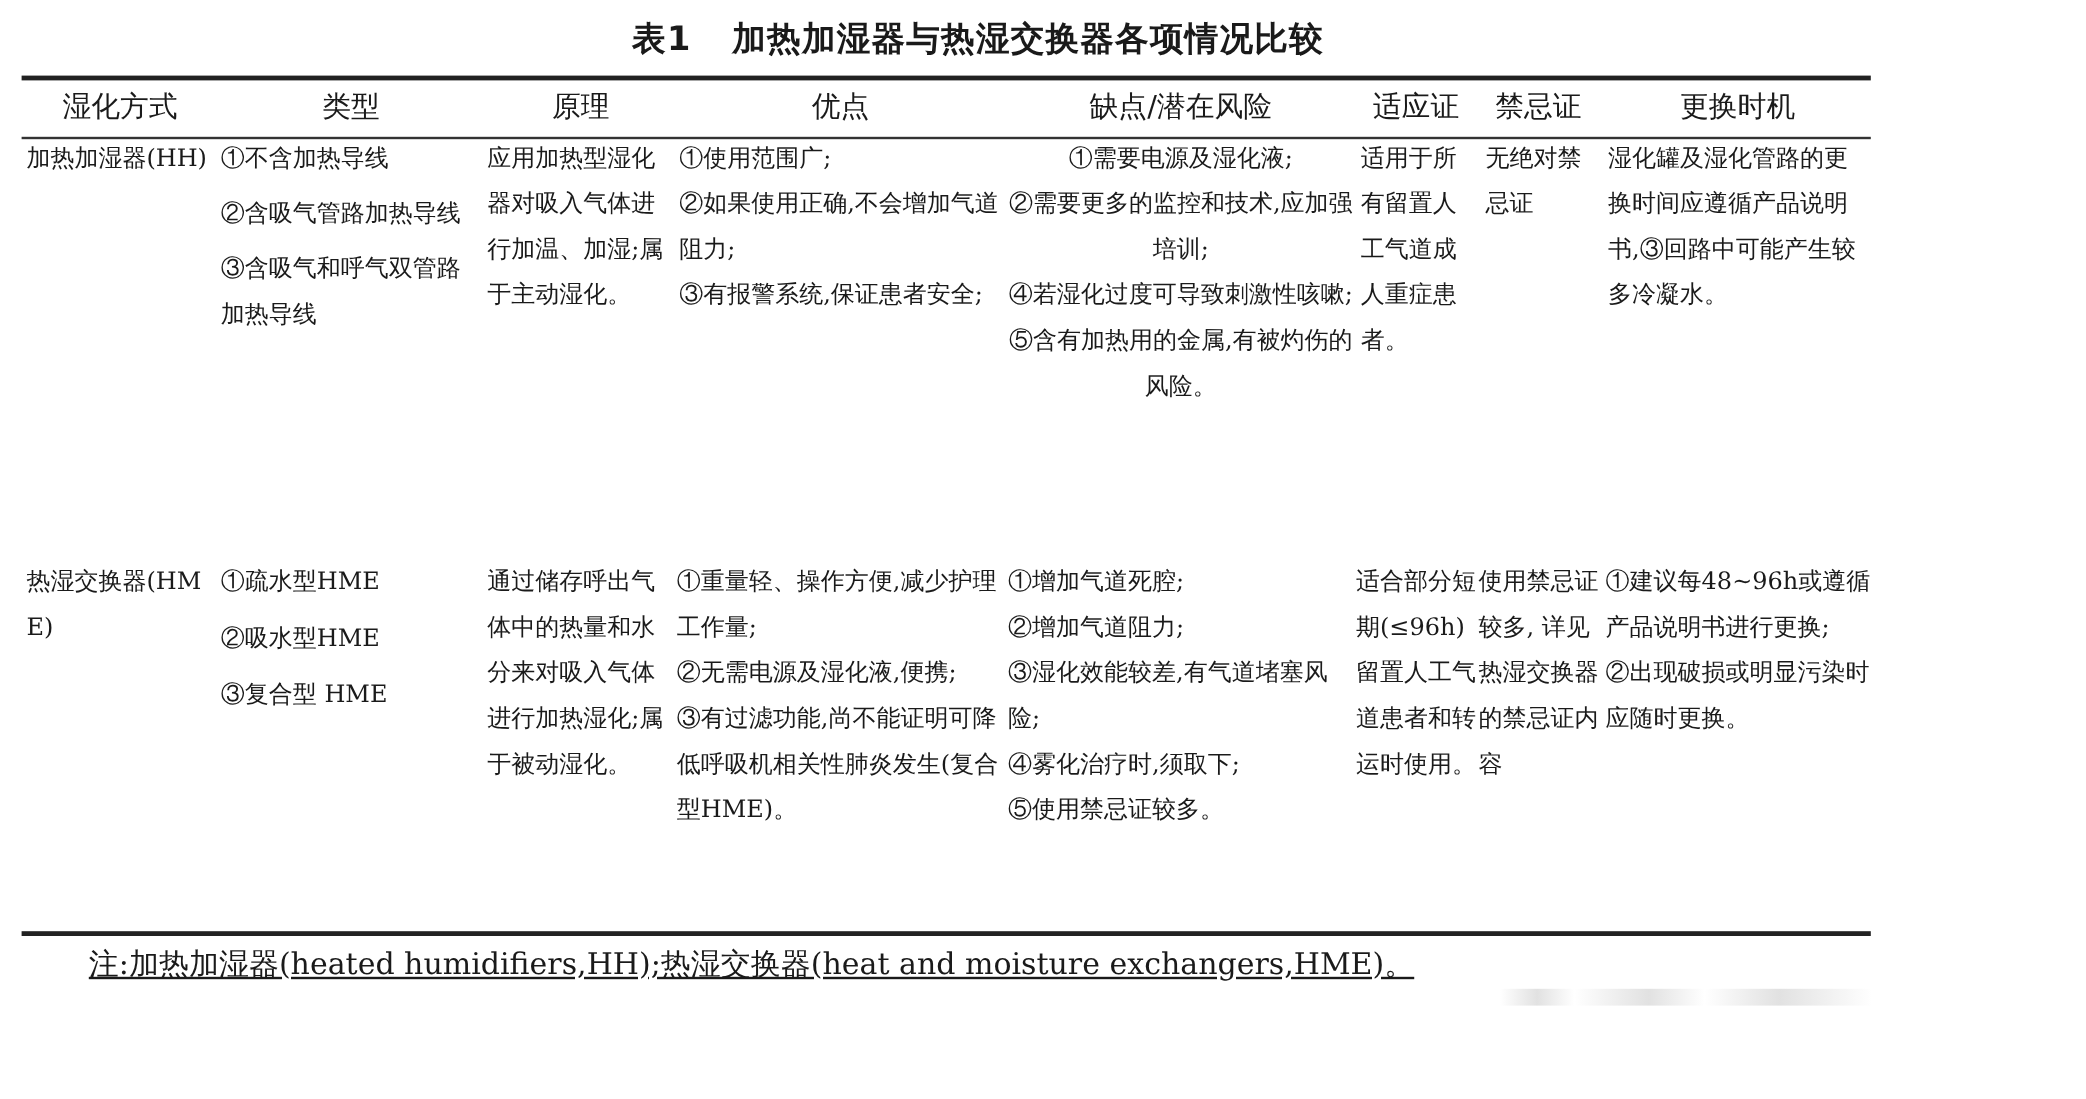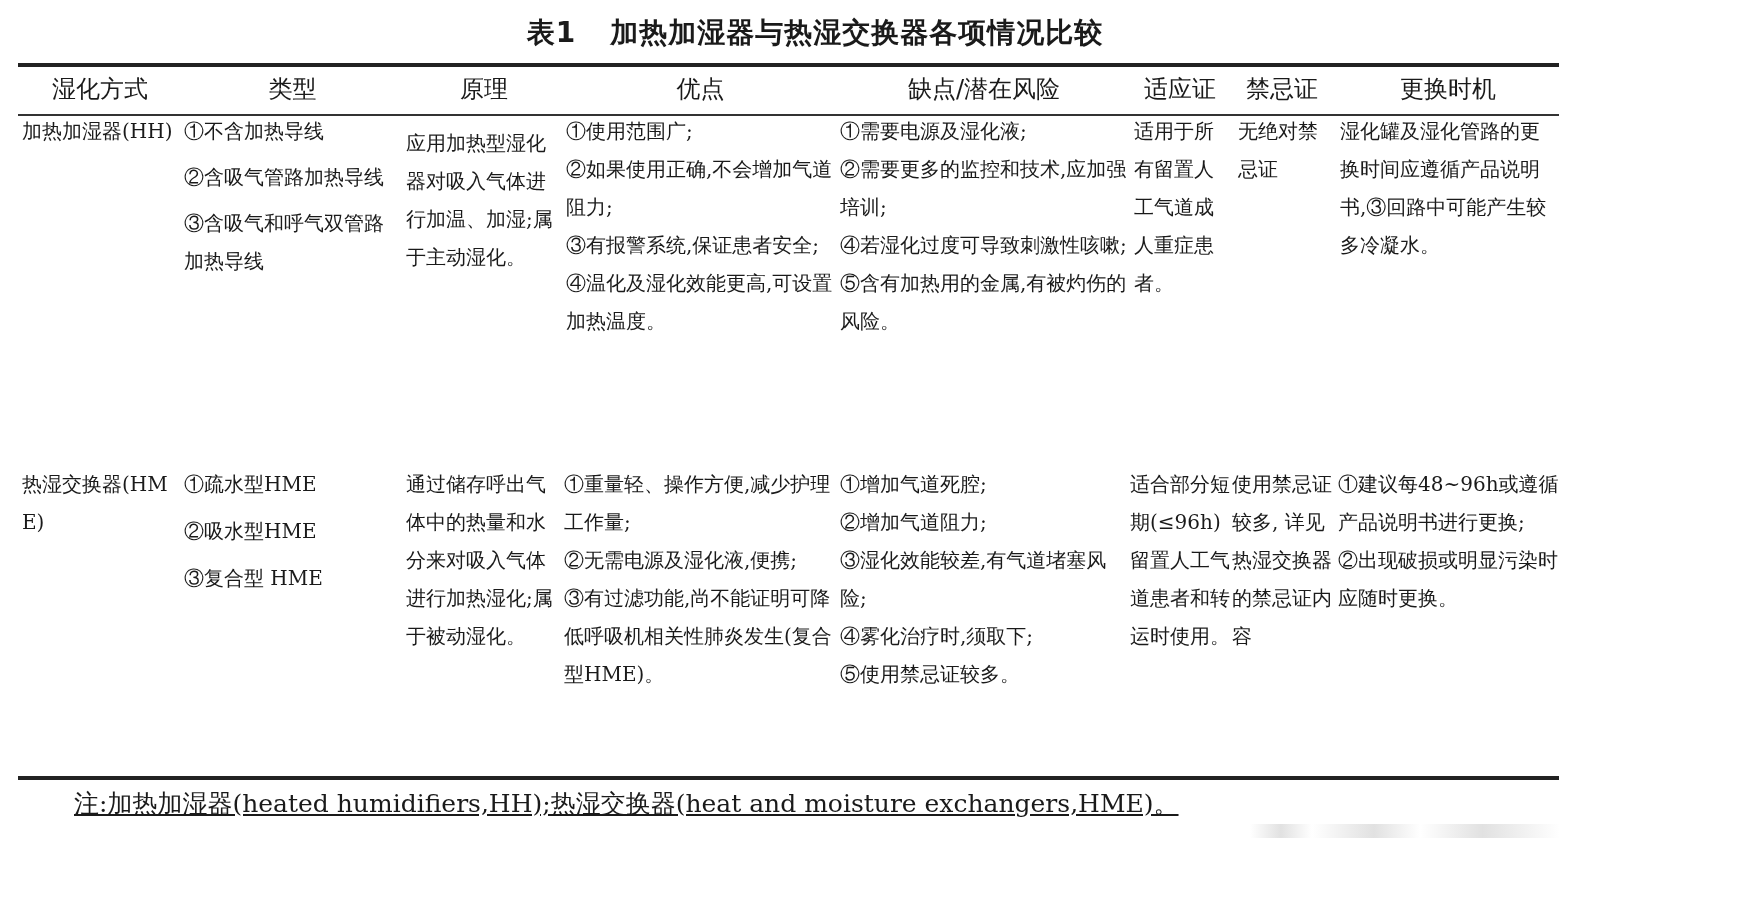--- a/index.html
+++ b/index.html
@@ -69,28 +69,27 @@
 
 <div class="rule mid"></div>
 
 <div class="row" style="top:112px;">
   <div class="cell" style="left:4px;width:160px;">加热加湿器(HH)</div>
   <div class="cell types" style="left:166px;width:216px;">
     <span class="item">①不含加热导线</span>
     <span class="item">②含吸气管路加热导线</span>
     <span class="item">③含吸气和呼气双管路加热导线</span>
   </div>
-  <div class="cell" style="left:388px;width:156px;margin-top:12px;">应用加热型湿化器对吸入气体进行加温、加湿;属于主动湿化。</div>
+  <div class="cell" style="left:388px;width:156px;">应用加热型湿化器对吸入气体进行加温、加湿;属于主动湿化。</div>
   <div class="cell" style="left:548px;width:272px;">
     <span class="item">①使用范围广;</span>
     <span class="item">②如果使用正确,不会增加气道阻力;</span>
     <span class="item">③有报警系统,保证患者安全;</span>
-    <span class="item">④温化及湿化效能更高,可设置加热温度。</span>
   </div>
-  <div class="cell" style="left:822px;width:288px;">
+  <div class="cell" style="left:822px;width:288px;text-align:center;">
     <span class="item">①需要电源及湿化液;</span>
     <span class="item">②需要更多的监控和技术,应加强培训;</span>
     <span class="item">④若湿化过度可导致刺激性咳嗽;</span>
     <span class="item">⑤含有加热用的金属,有被灼伤的风险。</span>
   </div>
   <div class="cell" style="left:1116px;width:96px;">适用于所有留置人工气道成人重症患者。</div>
   <div class="cell" style="left:1220px;width:96px;">无绝对禁忌证</div>
   <div class="cell" style="left:1322px;width:218px;">湿化罐及湿化管路的更换时间应遵循产品说明书,③回路中可能产生较多冷凝水。</div>
 </div>
 

